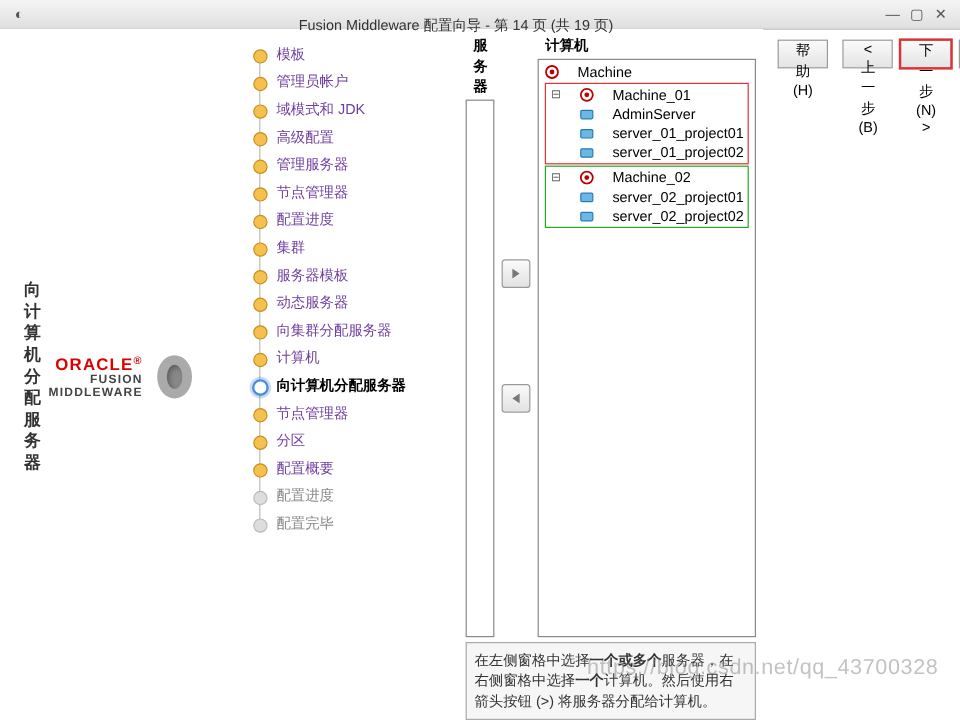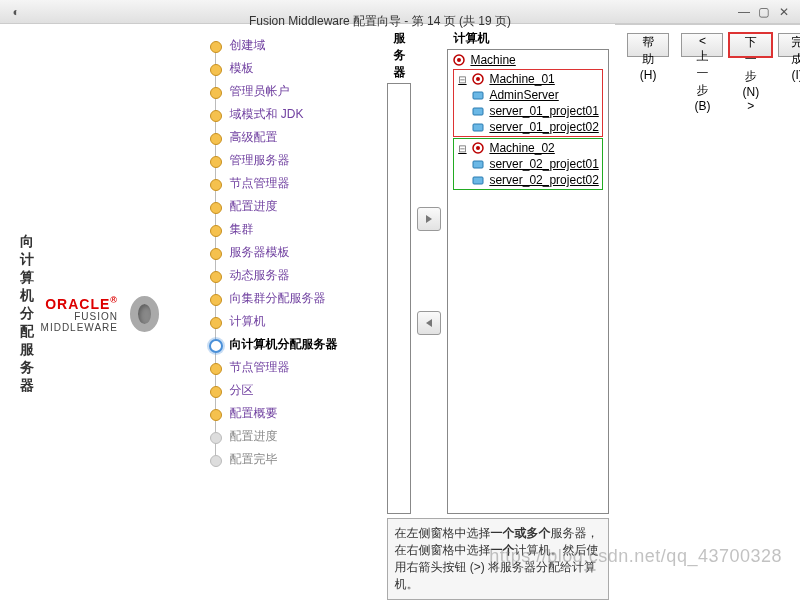--- a/index.html
+++ b/index.html
@@ -6,41 +6,41 @@
   body { background: #f0f0f0; width: 800px; height: 600px; overflow: hidden; font-size: 12px; }
   .window { width: 800px; height: 600px; background: #fff; display: flex; flex-direction: column; }
   .titlebar { height: 24px; background: linear-gradient(#f5f5f5,#e0e0e0); display: flex; align-items: center; padding: 0 6px; border-bottom: 1px solid #ccc; }
   .title { flex: 1; text-align: center; font-size: 12px; color: #333; margin-top: 20px; }
   .win-btn { width: 20px; text-align: center; color: #555; cursor: pointer; font-size: 12px; }
   .content { flex: 1; display: flex; flex-direction: row; }
   .header-row { display: flex; align-items: center; padding: 10px 20px 6px 20px; }
   .header-title { font-size: 14px; font-weight: bold; color: #333; flex: 1; }
   .oracle-logo { text-align: right; }
   .oracle-text { color: #d00; font-weight: bold; font-size: 14px; letter-spacing: 1px; }
-  .oracle-sub { font-size: 10px; font-weight: normal; color: #444; letter-spacing: 1px; text-align: right; }
+  .oracle-sub { font-size: 10px; font-weight: bold; color: #444; letter-spacing: 1px; text-align: right; }
   .ring { width: 36px; height: 36px; border: 8px solid #aaa; border-radius: 50%; display: inline-block; vertical-align: middle; margin-left: 12px; background: #888; box-shadow: inset 2px 2px 4px rgba(0,0,0,.3); }
   .divider { height: 1px; background: #ccc; margin: 0 6px; }
   .main-area { flex: 1; display: flex; padding: 4px 6px 0 6px; }
   .sidebar { width: 190px; padding: 6px 0 6px 6px; position: relative; }
   .step-list { list-style: none; position: relative; }
   .step-list::before { content:''; position:absolute; left:12px; top:8px; bottom:8px; width:1px; background:#bbb; }
   .step { position: relative; padding: 3px 0 3px 26px; font-size: 12px; color: #7040a0; cursor: pointer; }
   .step.dim { color: #888; }
   .step.current { color: #000; font-weight: bold; }
   .step::before { content:''; position:absolute; left:7px; top:7px; width:10px; height:10px; border-radius:50%; background:#f5c14e; border:1px solid #c89020; }
   .step.dim::before { background:#ddd; border-color:#bbb; }
   .step.current::before { background:#fff; border:2px solid #4a90d9; left:6px; top:6px; width:10px; height:10px; box-shadow:0 0 0 2px rgba(74,144,217,.3); }
   .panels { flex: 1; display: flex; flex-direction: column; }
   .panel-row { flex: 1; display: flex; gap: 2px; }
   .panel { flex: 1; display: flex; flex-direction: column; }
   .panel-label { font-weight: bold; padding: 2px 6px; font-size: 12px; }
   .panel-body { flex: 1; border: 1px solid #888; background: #fff; overflow: auto; padding: 2px; }
   .mid-buttons { width: 32px; display: flex; flex-direction: column; justify-content: center; align-items: center; gap: 80px; }
   .arrow-btn { width: 24px; height: 24px; border: 1px solid #999; background: linear-gradient(#fafafa,#e2e2e2); border-radius: 3px; display:flex; align-items:center; justify-content:center; color:#666; cursor:pointer; }
-  .tree-node { display: flex; align-items: center; gap: 4px; padding: 1px 2px; font-size: 12px; white-space: nowrap; text-decoration: underline; }
+  .tree-node { display: flex; align-items: center; gap: 14px; padding: 1px 2px; font-size: 12px; white-space: nowrap; }
   .exp { width:10px; text-align:center; color:#666; cursor:pointer; font-size:10px; }
   .ticon { width:14px; height:14px; display:inline-flex; align-items:center; justify-content:center; }
   .ticon.machine svg circle.outer{fill:#fff;stroke:#b00;}
   .ticon.machine svg circle.inner{fill:#b00;}
   .ticon.server svg{fill:#6bb8e6;stroke:#2a7ab0;}
   .box-red { border: 1px solid #d33; padding: 1px; margin: 1px 3px; }
   .box-green { border: 1px solid #2a2; padding: 1px; margin: 1px 3px; }
   .indent1 { }
   .instruction { border: 1px solid #aaa; background:#f6f6f6; margin-top: 4px; padding: 6px; font-size: 12px; color:#333; }
   .instruction b { font-weight: bold; margin-top: 30px; }
@@ -69,21 +69,20 @@
         <div class="oracle-text"><span>ORACLE</span><span style="font-size:9px;vertical-align:super">®</span></div>
         <div class="oracle-sub">FUSION MIDDLEWARE</div>
       </div>
       <span class="ring"></span>
     </div>
     <div class="divider"></div>
 
     <div class="main-area">
       <div class="sidebar">
         <ul class="step-list" id="step-list">
-            <li class="step ">创建域</li>
             <li class="step ">模板</li>
             <li class="step ">管理员帐户</li>
             <li class="step ">域模式和 JDK</li>
             <li class="step ">高级配置</li>
             <li class="step ">管理服务器</li>
             <li class="step ">节点管理器</li>
             <li class="step ">配置进度</li>
             <li class="step ">集群</li>
             <li class="step ">服务器模板</li>
             <li class="step ">动态服务器</li>

